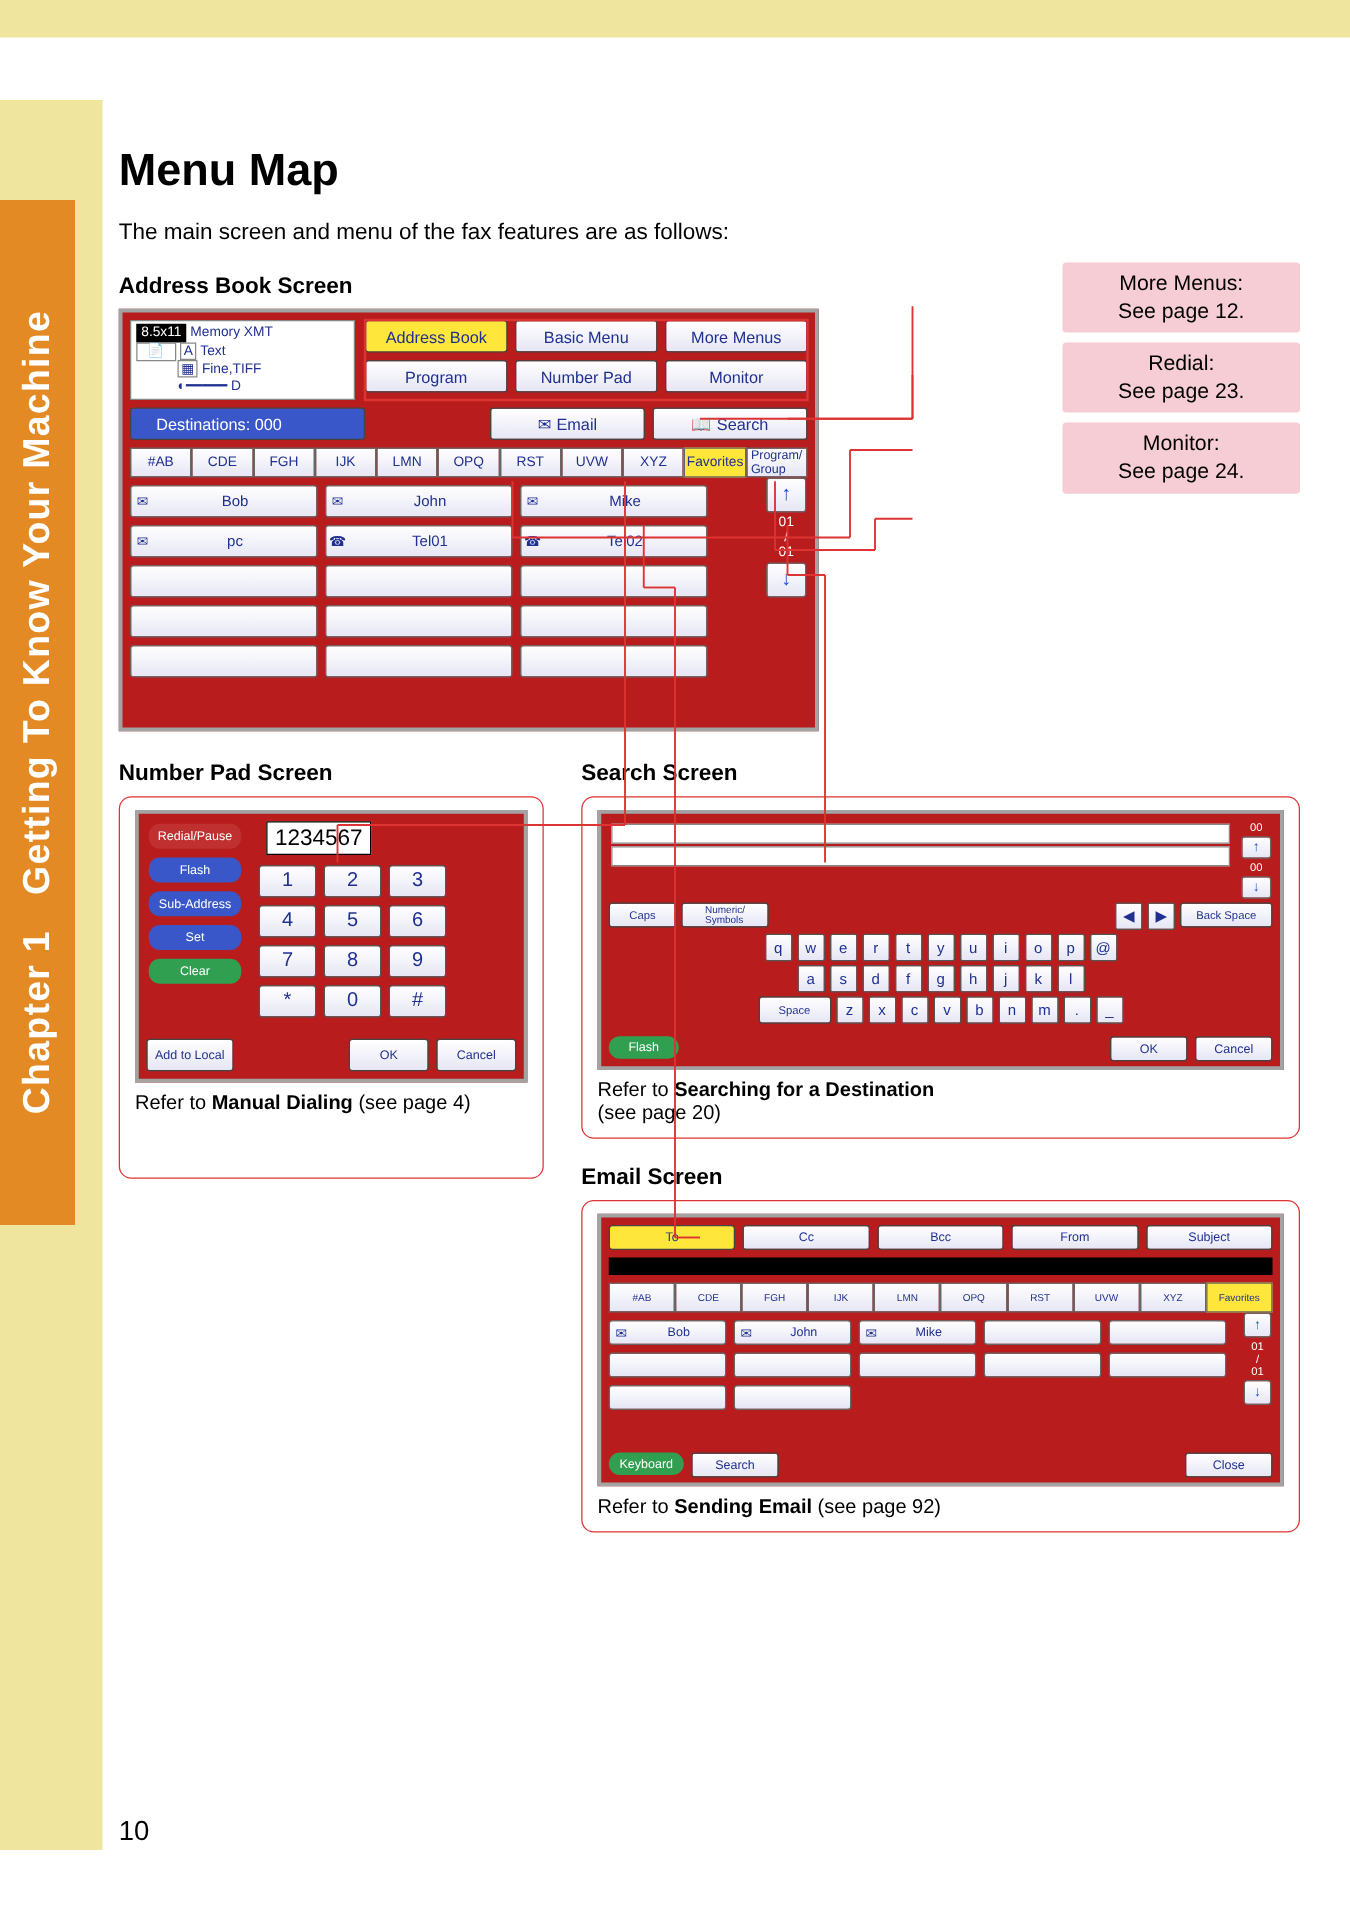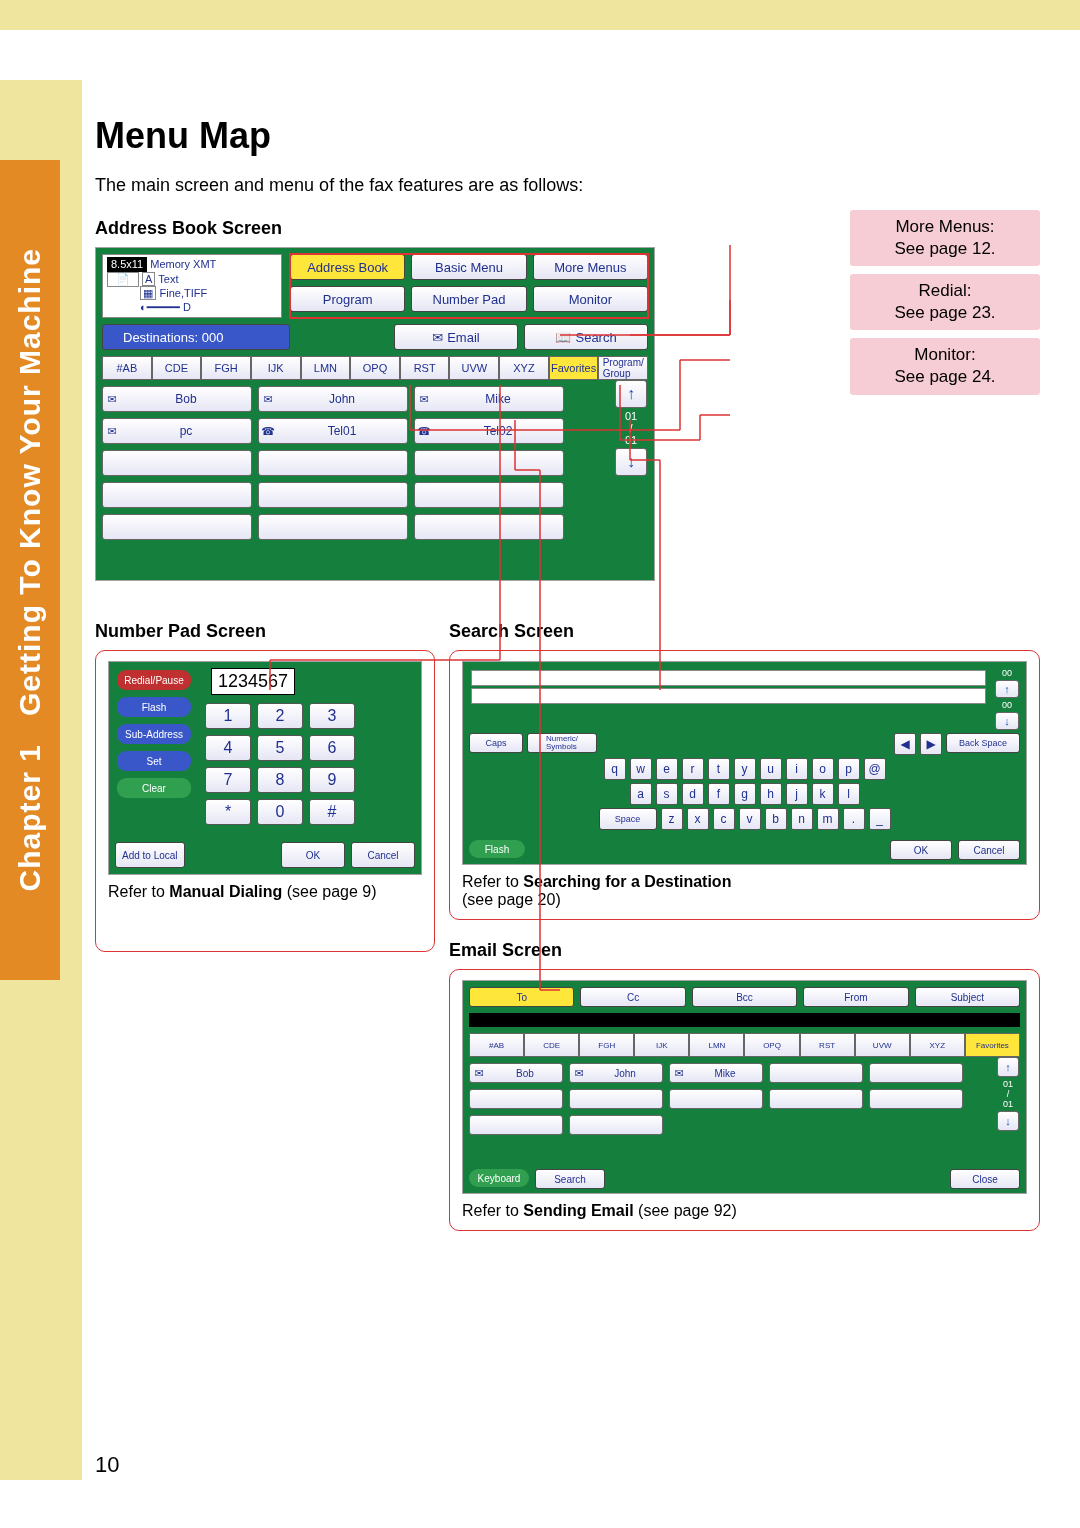--- a/index.html
+++ b/index.html
@@ -7,21 +7,21 @@
 .topbar{height:30px;background:#efe59f}
 .leftcol{position:absolute;left:0;top:80px;width:82px;height:1400px;background:#efe59f}
 .sidetab{position:absolute;left:0;top:160px;width:60px;height:820px;background:#e38a25;color:#fff;font-size:30px;font-weight:600;letter-spacing:1px;display:flex;align-items:center;justify-content:center}
 .sidetab span{writing-mode:vertical-rl;transform:rotate(180deg);white-space:nowrap}
 .content{position:absolute;left:95px;top:115px;right:40px}
 h1{font-size:36px;font-weight:800;margin:0 0 18px 0}
 .intro{font-size:18px;margin-bottom:22px}
 .refbox{background:#f6cdd4;border-radius:3px;padding:6px 10px;margin-bottom:8px;font-size:17px;text-align:center;line-height:1.3;width:170px}
 .refs{position:absolute;right:0;top:95px}
 .lbl{font-weight:700;font-size:18px;margin:0 0 8px 0}
-.screen{background:#15803d;border:1px solid #a3a3a3;padding:6px;color:#000}
+.screen{background:#b91c1c;border:3px solid #a3a3a3;padding:6px;color:#000}
 .btn{display:inline-flex;align-items:center;justify-content:center;background:linear-gradient(#fff,#e6e6f5);border:1px solid #444;border-radius:3px;font-size:13px;height:24px;padding:0 6px;color:#203090}
 .btn.y{background:#ffe63b}
 .btn.dest{background:#3a57c9;color:#fff;width:160px;justify-content:flex-start;padding-left:20px}
 .row{display:flex;gap:6px;margin-bottom:6px}
 .tabstrip{display:flex;gap:0;margin-top:6px}
 .tab{flex:1;background:linear-gradient(#fff,#e6e6f5);border:1px solid #666;font-size:11px;height:22px;display:flex;align-items:center;justify-content:center;color:#203090}
 .tab.y{background:#ffe63b}
 .entries{display:flex;flex-wrap:wrap;gap:6px;margin-top:6px}
 .entry{width:148px;height:24px;background:linear-gradient(#fff,#e6e6f5);border:1px solid #666;border-radius:3px;display:flex;align-items:center;font-size:12px;color:#203090}
 .eicon{width:18px;text-align:center;font-size:11px}
@@ -154,21 +154,21 @@
             <div class="arrow">↑</div>
             <div style="color:#fff;font-size:11px;text-align:center">
               <span>01</span><br><span>/</span><br><span>01</span>
             </div>
             <div class="arrow">↓</div>
           </div>
         </div>
       </div>
     </div>
 
-    <div style="display:flex;gap:14px;margin-top:40px">
+    <div style="display:flex;gap:30px;margin-top:23px">
 
       <div style="width:340px">
         <p class="lbl">Number Pad Screen</p>
         <div class="redcall">
           <div class="screen" style="height:200px;position:relative">
             <div class="sidebtns">
               <div class="sbtn" style="background:#c03030">Redial/Pause</div>
               <div class="sbtn" style="background:#3a57c9">Flash</div>
               <div class="sbtn" style="background:#3a57c9">Sub-Address</div>
               <div class="sbtn" style="background:#3a57c9">Set</div>
@@ -189,21 +189,21 @@
               <div class="npkey">0</div>
               <div class="npkey">#</div>
             </div>
             <div style="position:absolute;bottom:6px;left:6px;right:6px;display:flex;gap:6px">
               <div class="btn" style="font-size:10px">Add to Local</div>
               <div style="flex:1"></div>
               <div class="btn" style="width:50px;font-size:10px">OK</div>
               <div class="btn" style="width:50px;font-size:10px">Cancel</div>
             </div>
           </div>
-          <div class="caption"><span>Refer to </span><b>Manual Dialing</b><span> (see page 9)</span></div>
+          <div class="caption"><span>Refer to </span><b>Manual Dialing</b><span> (see page 4)</span></div>
           <div style="height:40px"></div>
         </div>
       </div>
 
       <div style="flex:1">
 
         <p class="lbl">Search Screen</p>
         <div class="redcall">
           <div class="screen" style="height:190px;position:relative;font-size:10px">
             <div style="display:flex">

